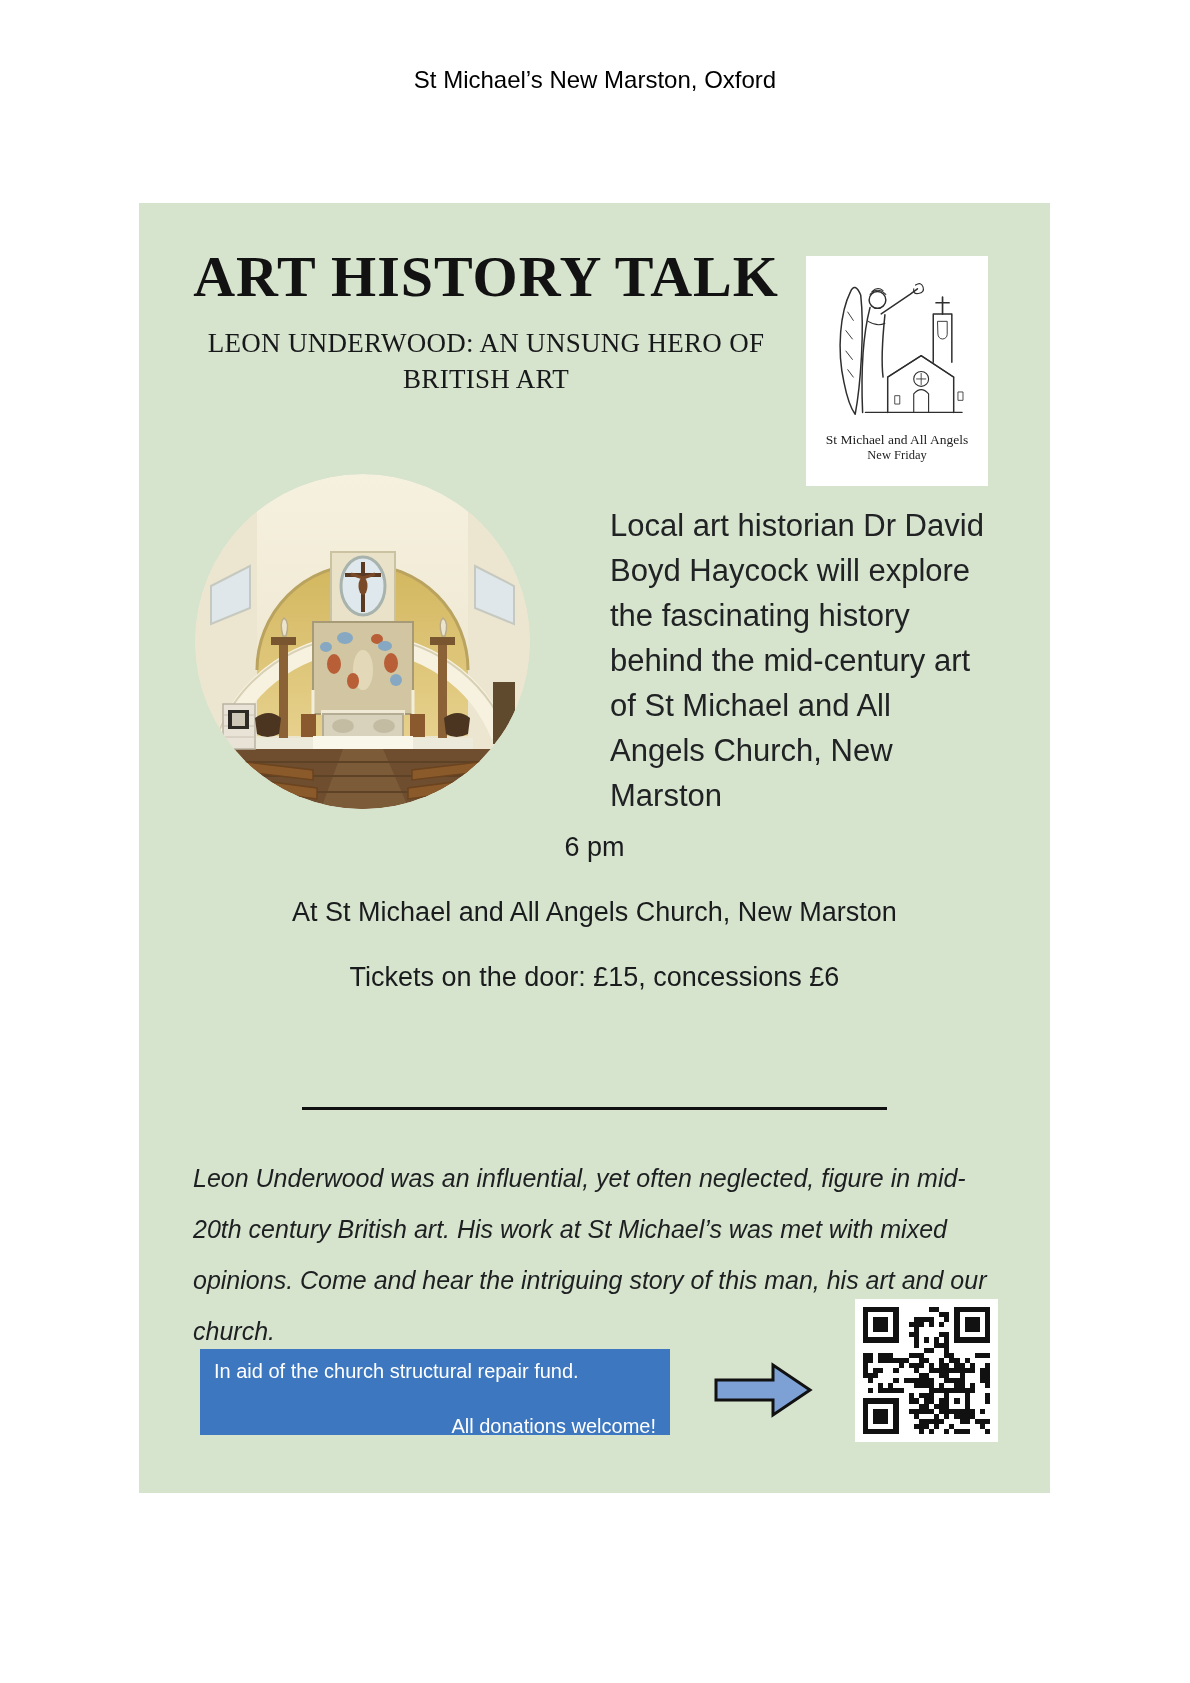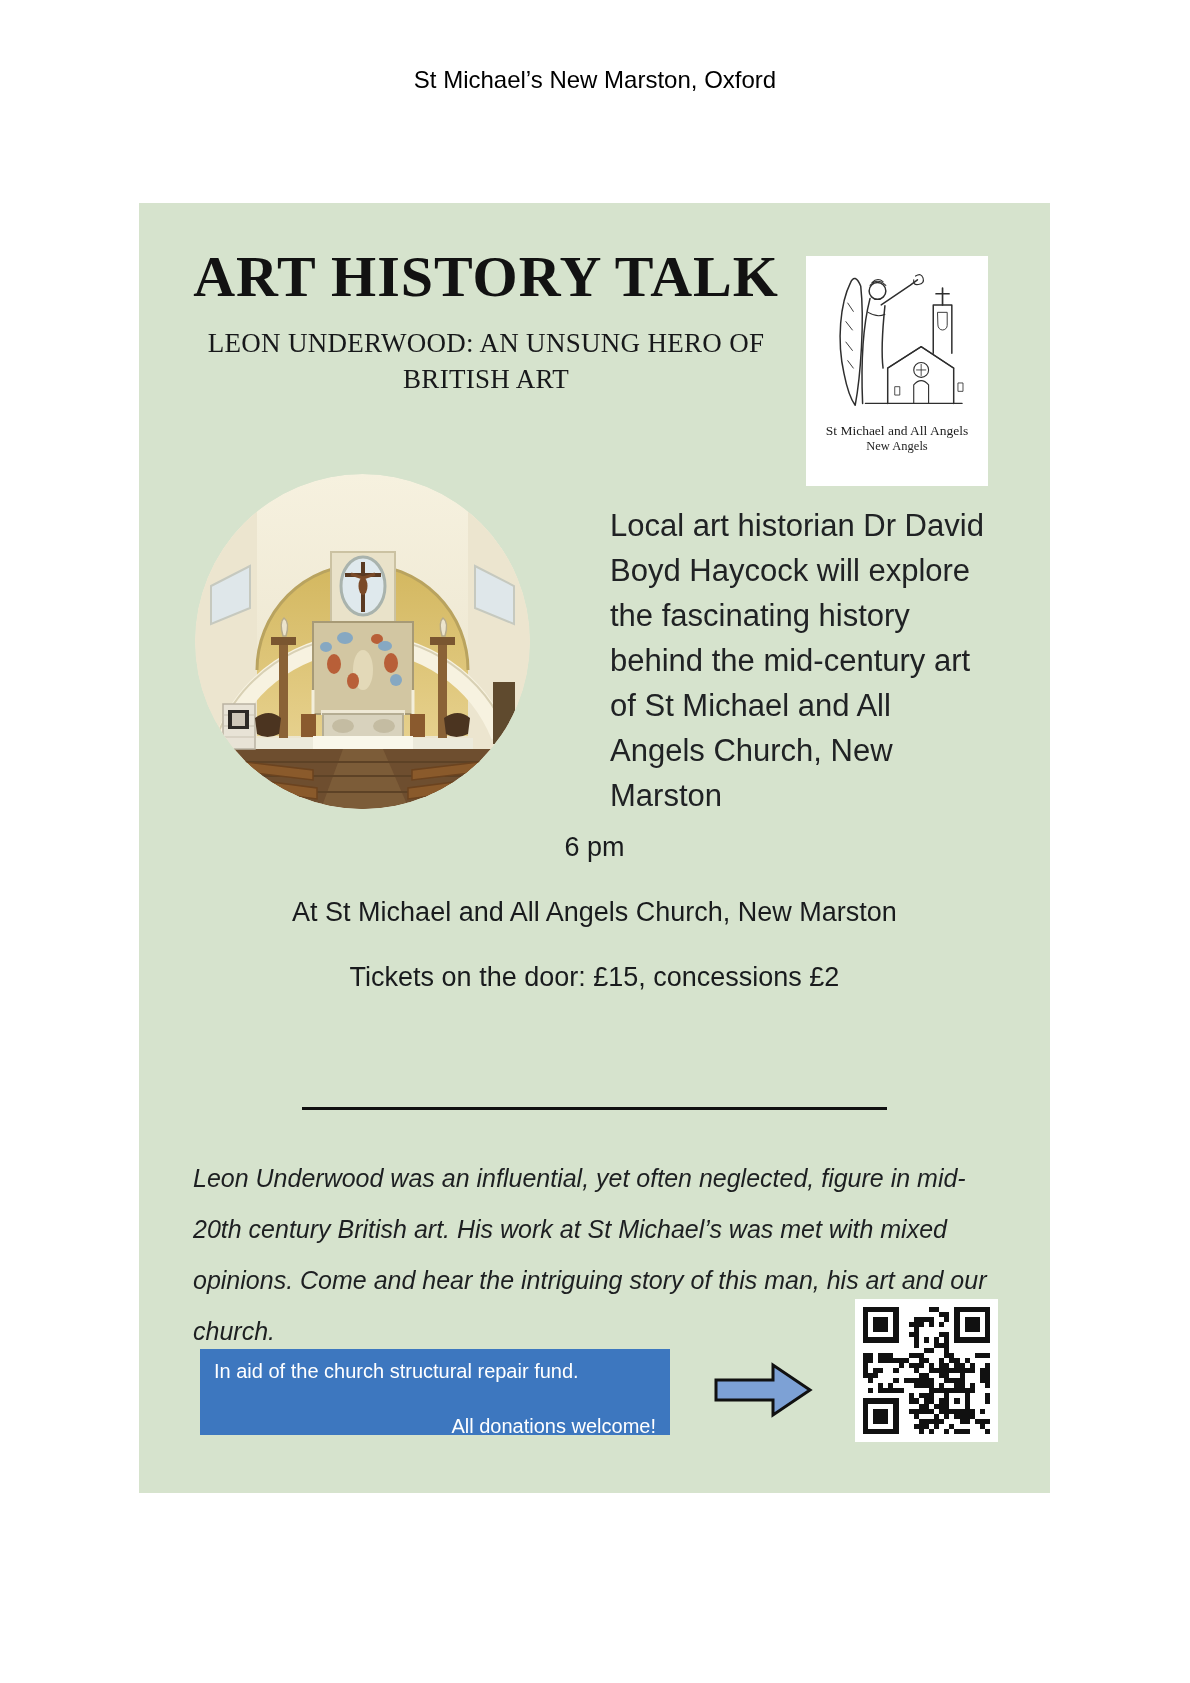--- a/index.html
+++ b/index.html
@@ -13,21 +13,21 @@
 
   .poster-title{position:absolute;top:40px;left:0;width:694px;text-align:center;
         font-family:"Liberation Serif","DejaVu Serif",serif;font-weight:bold;
         font-size:58px;letter-spacing:1px;color:#121212;white-space:nowrap;}
 
   .poster-subtitle{position:absolute;top:122px;left:37px;width:620px;text-align:center;
         font-family:"Liberation Serif","DejaVu Serif",serif;font-size:27px;
         line-height:36px;letter-spacing:.3px;color:#17181a;}
 
   .logo{position:absolute;left:667px;top:53px;width:182px;height:230px;background:#ffffff;
-        display:flex;flex-direction:column;align-items:center;box-sizing:border-box;padding-top:8px;}
+        display:flex;flex-direction:column;align-items:center;box-sizing:border-box;padding-top:17px;}
   .logo svg{width:150px;height:158px;display:block;}
   .logo-line1{font-family:"Liberation Serif","DejaVu Serif",serif;font-size:13.5px;color:#1d1d1d;margin-top:1px;}
   .logo-line2{font-family:"Liberation Serif","DejaVu Serif",serif;font-size:12.5px;color:#1d1d1d;}
 
   .photo{position:absolute;left:56px;top:271px;width:335px;height:335px;border-radius:50%;
         overflow:hidden;}
   .photo svg{display:block;width:335px;height:335px;}
 
   .intro{position:absolute;left:471px;top:300px;width:378px;font-size:31px;
         line-height:45px;color:#202224;}
@@ -87,21 +87,21 @@
         <path d="M124,52 h10 v14 a5,5 0 0 1 -10,0 Z" stroke-width="1"></path>
 
         <circle cx="106" cy="114" r="8" stroke-width="1.2"></circle>
         <path d="M106,108 v12 M101,114 h10" stroke-width="0.9"></path>
         <path d="M98,150 V130 Q106,121 114,130 V150" stroke-width="1.2"></path>
         <path d="M78,132 h5 v9 h-5 Z M146,128 h5 v9 h-5 Z" stroke-width="0.9"></path>
 
         <path d="M46,150 H150" stroke-width="1.4"></path>
       </svg>
       <div class="logo-line1">St Michael and All Angels</div>
-      <div class="logo-line2">New Angels</div>
+      <div class="logo-line2">New Friday</div>
     </div>
 
     <div class="photo">
       <svg viewBox="0 0 335 335">
         <defs>
           <linearGradient id="wallg" x1="0" y1="0" x2="0" y2="1">
             <stop offset="0" stop-color="#f6f1df"></stop>
               <stop offset="1" stop-color="#e9e2ca"></stop>
           </linearGradient>
           <linearGradient id="yellowg" x1="0" y1="0" x2="0" y2="1">
@@ -193,21 +193,21 @@
           <path d="M249,244 q14,-10 26,0 l-2,16 q-12,6 -22,0 Z" fill="#4b3420"></path>
         </g>
       </svg>
     </div>
 
     <div class="intro">Local art historian Dr David Boyd Haycock will explore the fascinating history behind the mid-century art of St Michael and All Angels Church, New Marston</div>
 
     <div class="event">
       <div class="ev-line">6 pm</div>
       <div class="ev-line">At St Michael and All Angels Church, New Marston</div>
-      <div class="ev-line">Tickets on the door: £15, concessions £2</div>
+      <div class="ev-line">Tickets on the door: £15, concessions £6</div>
     </div>
 
     <div class="divider"></div>
 
     <div class="about">Leon Underwood was an influential, yet often neglected, figure in mid-20th century British art. His work at St Michael’s was met with mixed opinions. Come and hear the intriguing story of this man, his art and our church.</div>
 
     <div class="donation" style="background: rgb(61, 119, 191); gap: 32px;">
       <div class="don1">In aid of the church structural repair fund.</div>
       <div class="don2">All donations welcome!</div>
     </div>

